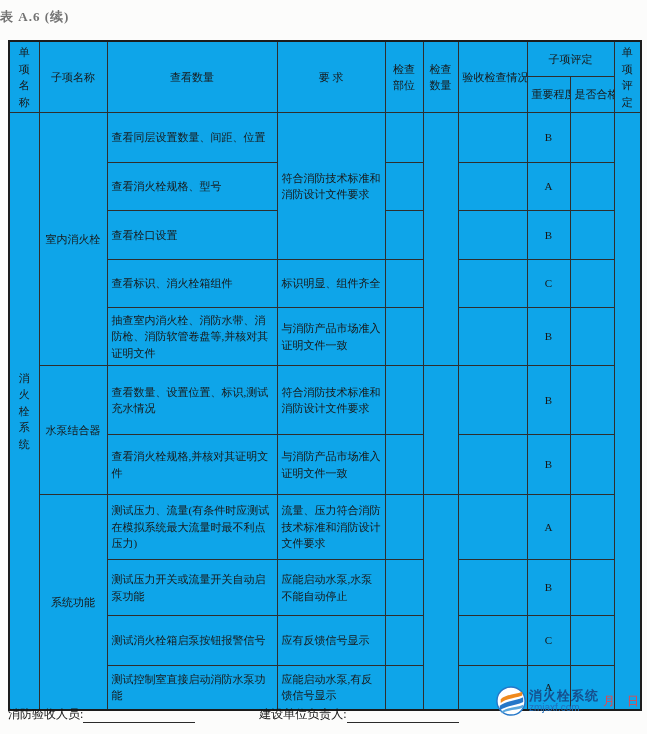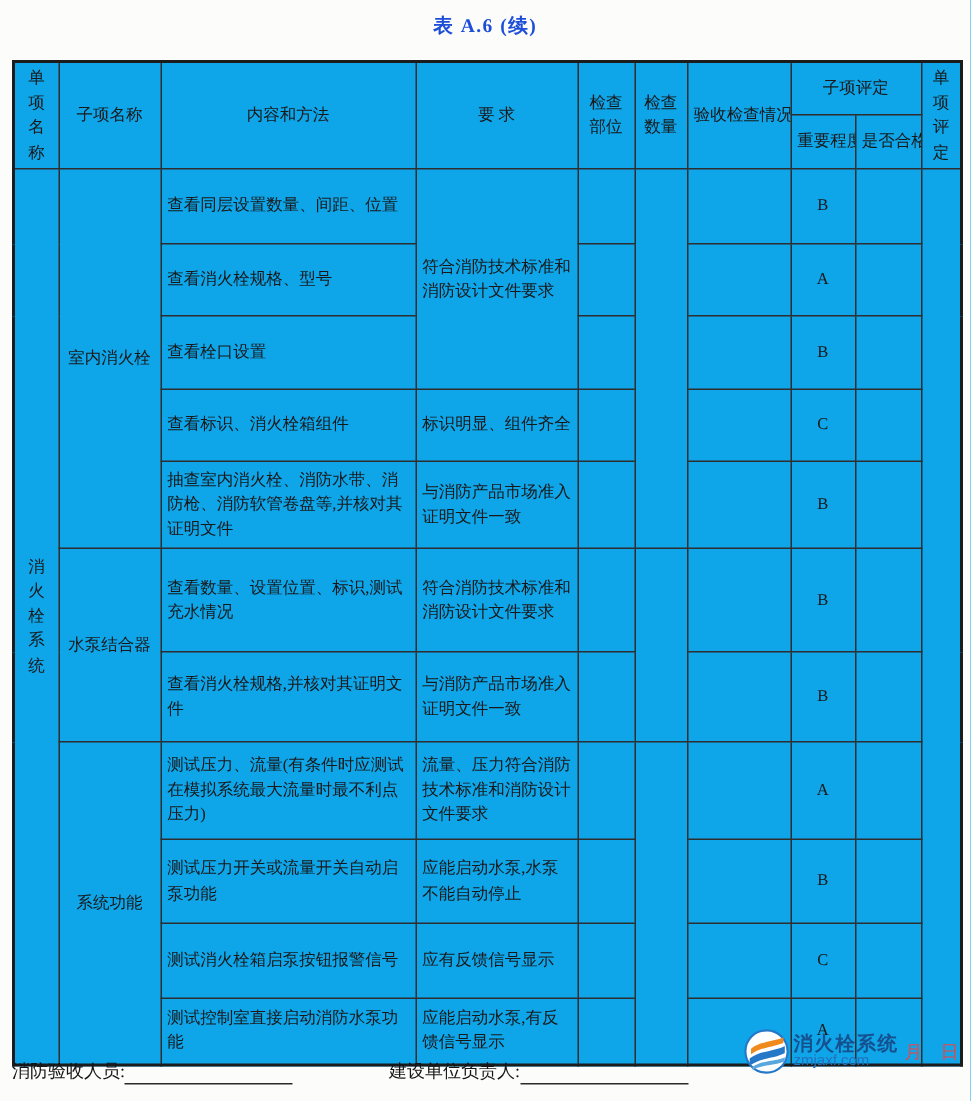--- a/index.html
+++ b/index.html
@@ -7,22 +7,22 @@
     width:647px;height:734px;
     background:#fcfcfb;
     font-family:"Liberation Serif","DejaVu Serif",serif;
     color:#1e1e1e;
     position:relative;
     overflow:hidden;
   }
   .page{position:absolute;inset:0;}
   .doc-title{
     position:absolute;top:8px;left:0;right:0;
-    text-align:center;font-size:13px;font-weight:bold;
-    letter-spacing:1px;color:#1d4ed8;
+    text-align:left;font-size:13px;font-weight:bold;
+    letter-spacing:1px;color:#737373;
   }
   table.acc{
     position:absolute;top:40px;left:8px;
     border-collapse:collapse;table-layout:fixed;
     width:632px;
     background:#0ea5e9;
   }
   table.acc td,table.acc th{
     border:1px solid #2e2e2e;
     font-weight:normal;
@@ -86,21 +86,21 @@
         <col style="width:43px">
         <col style="width:44px">
       <col style="width:27px">
     </colgroup>
 
     <tbody>
         <tr style="height:31px">
       <th class="h pre" rowspan="2">单项
 名称</th>
       <th class="h" rowspan="2">子项名称</th>
-      <th class="h" rowspan="2">内容和方法</th>
+      <th class="h" rowspan="2">查看数量</th>
       <th class="h" rowspan="2">要 求</th>
       <th class="h pre" rowspan="2">检查
 部位</th>
       <th class="h pre" rowspan="2">检查
 数量</th>
       <th class="h2" rowspan="2">验收检查情况</th>
       <th class="h" colspan="2">子项评定</th>
       <th class="h pre" rowspan="2">单项
 评定</th>
     </tr>

